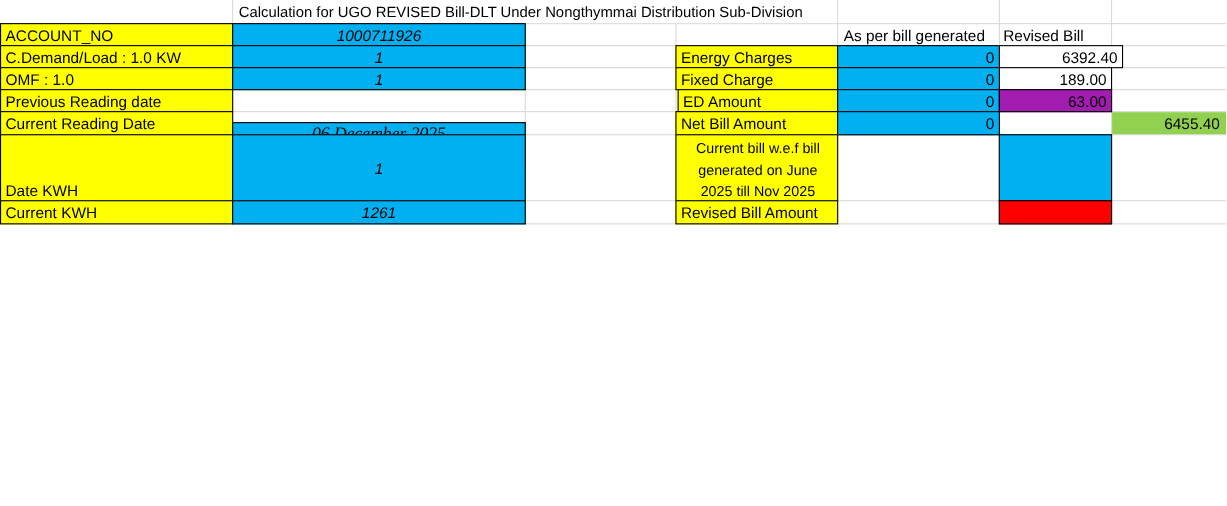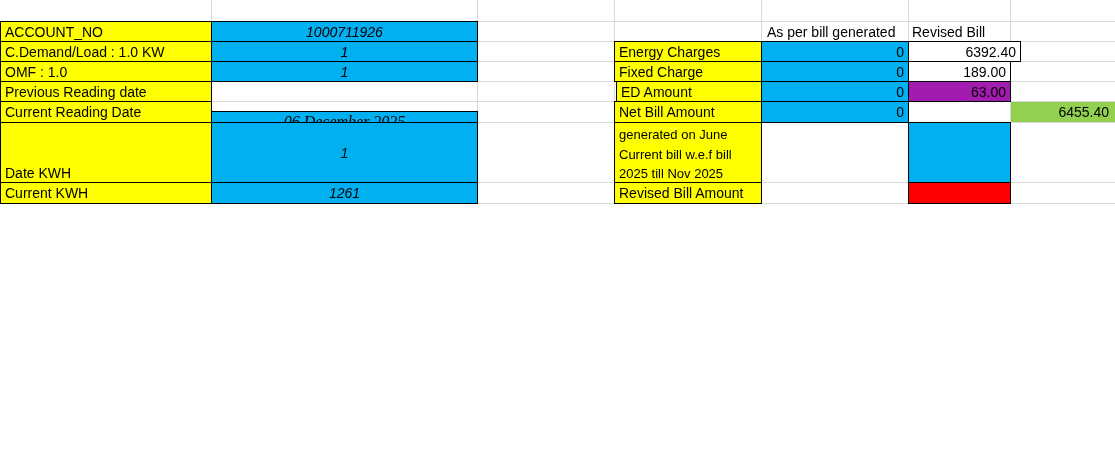--- a/index.html
+++ b/index.html
@@ -15,21 +15,21 @@
   .gv{position:absolute;width:1px;top:0;height:204px;background:#d9d9d9;}
   .gh{position:absolute;height:1px;left:0;width:1115px;background:#d9d9d9;}
   
   .cell{
     position:absolute;box-sizing:border-box;
     display:flex;align-items:center;
     font-size:14px;line-height:16px;
     overflow:hidden;white-space:nowrap;
   }
   .b{border:1px solid #000;}
-  .yellow{background:#ffff00;}
+  .yellow{background:#ffff00;text-align:center;}
   .blue{background:#00b0f0;}
   .red{background:#ff0000;}
   .green{background:#92d050;}
   .padl{padding-left:4px;}
   .hcenter{justify-content:center;font-style:italic;}
   .hright{justify-content:flex-end;padding-right:4px;}
   .vbottom{align-items:flex-end;padding-bottom:1px;}
   .vtop{align-items:flex-start;}
   .serif{font-family:"Liberation Serif",serif;font-size:16px;margin-top:30px;}
   .bold{font-weight:700;}
@@ -52,20 +52,21 @@
   <div class="gv" style="left:1010px"></div>
   <div class="gh" style="top:21px"></div>
   <div class="gh" style="top:41px"></div>
   <div class="gh" style="top:61px"></div>
   <div class="gh" style="top:81px"></div>
   <div class="gh" style="top:101px"></div>
   <div class="gh" style="top:122px"></div>
   <div class="gh" style="top:182px"></div>
   <div class="gh" style="top:203px"></div>
 
+  <div class="cell titlecell" style="left:213px;top:0;width:548px;height:21px">Calculation for UGO REVISED Bill-DLT Under Nongthymmai Distribution Sub-Division</div>
 
   <div class="cell b yellow padl" style="left:0;top:21px;width:212px;height:21px">ACCOUNT_NO</div>
   <div class="cell b blue hcenter" style="left:211px;top:21px;width:267px;height:21px">1000711926</div>
 
   <div class="cell b yellow padl" style="left:0;top:41px;width:212px;height:21px">C.Demand/Load : 1.0 KW</div>
   <div class="cell b blue hcenter" style="left:211px;top:41px;width:267px;height:21px">1</div>
 
   <div class="cell b yellow padl" style="left:0;top:61px;width:212px;height:21px">OMF : 1.0</div>
   <div class="cell b blue hcenter" style="left:211px;top:61px;width:267px;height:21px">1</div>
 
@@ -94,22 +95,22 @@
 
   <div class="cell b yellow padl" style="left:616px;top:81px;width:148px;height:21px">ED Amount</div>
   <div class="cell b blue hright" style="left:761px;top:81px;width:148px;height:21px">0</div>
   <div class="cell b hright" style="left:908px;top:81px;width:103px;height:21px;background:#a21caf">63.00</div>
 
   <div class="cell b yellow padl" style="left:614px;top:101px;width:148px;height:22px">Net Bill Amount</div>
   <div class="cell b blue hright" style="left:761px;top:101px;width:148px;height:22px">0</div>
   <div class="cell green hright" style="left:1011px;top:102px;width:104px;height:20px;padding-right:6px">6455.40</div>
 
   <div class="cell b yellow vtop wraplines" style="left:614px;top:122px;width:148px;height:61px">
+    <div class="ln">Current bill w.e.f bill</div>
     <div class="ln">generated on June</div>
-    <div class="ln">Current bill w.e.f bill</div>
     <div class="ln">2025 till Nov 2025</div>
   </div>
   <div class="cell b blue" style="left:908px;top:122px;width:103px;height:61px"></div>
 
   <div class="cell b yellow padl" style="left:614px;top:182px;width:148px;height:22px">Revised Bill Amount</div>
   <div class="cell b red" style="left:908px;top:182px;width:103px;height:22px"></div>
 
 </div>
 
 </body></html>

